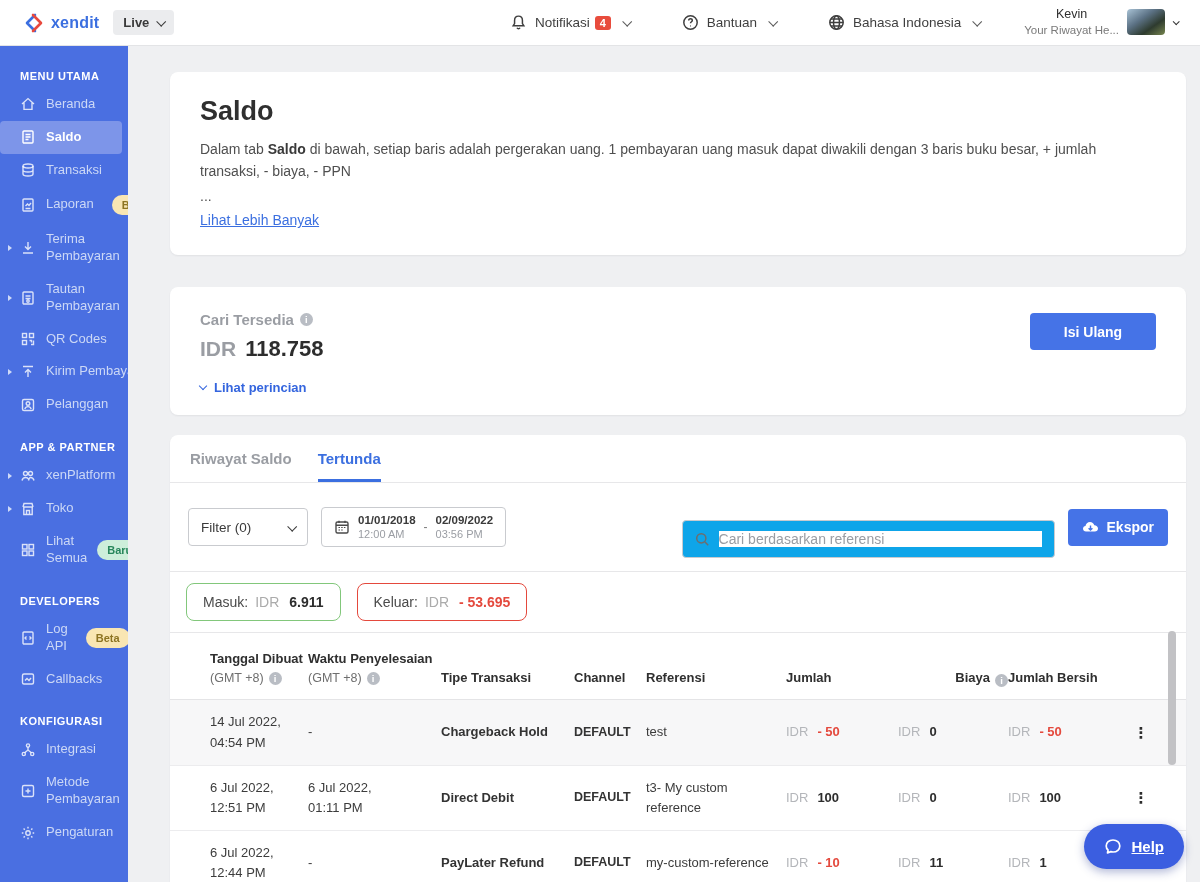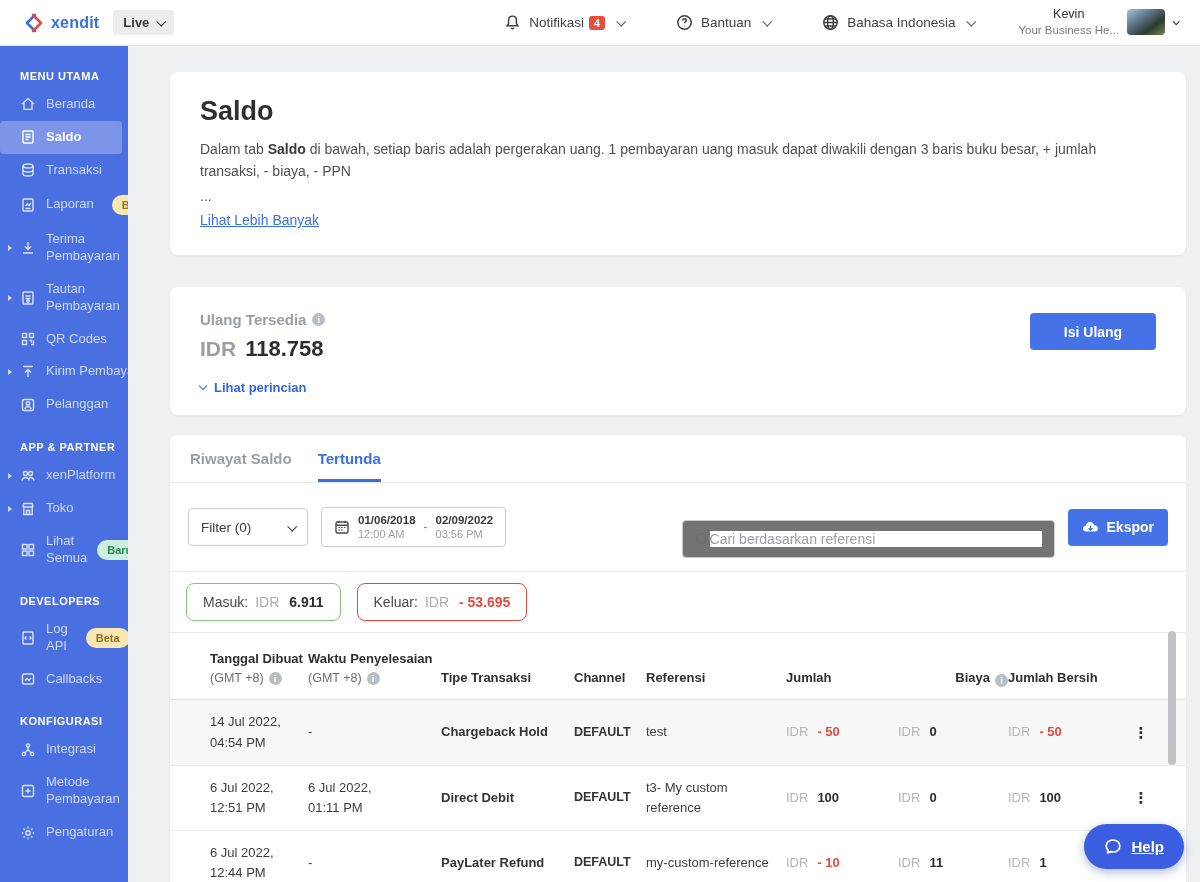--- a/index.html
+++ b/index.html
@@ -77,21 +77,21 @@
   .filter-select { width:120px; height:38px; border:1px solid #c9cbcf; border-radius:4px; display:flex; align-items:center;
                    justify-content:space-between; padding:0 12px; font-size:13.5px; color:#3a3a3a; cursor:pointer; background:#fff; }
   .date-range { height:40px; border:1px solid #c9cbcf; border-radius:4px; display:flex; align-items:center; gap:8px;
                 padding:0 12px; cursor:pointer; background:#fff; }
   .date-col { line-height:1.25; }
   .date-line1 { font-size:11.5px; color:#3a3a3a; font-weight:600; }
   .date-line2 { font-size:11px; color:#9a9da3; }
   .date-dash { color:#7a7a7a; font-size:12px; }
   .fspacer { flex:1; }
   .search-box { width:373px; height:38px; border:1px solid #c9cbcf; border-radius:4px; display:flex; align-items:center;
-                gap:0; padding:0 12px; background:#737373;margin-top:24px; }
+                gap:9px; padding:0 12px; background:#0ea5e9;margin-top:24px; }
   .search-box input { border:none; outline:none; flex:1; font-size:14px; color:#3a3a3a; font-family:inherit; }
   .search-box input::placeholder { color:#9a9da3; }
   .export-btn { background:#4573e7; color:#fff; border:none; border-radius:4px; height:37px; padding:0 14px;
                 font-size:14px; font-weight:700; display:flex; align-items:center; gap:8px; cursor:pointer; font-family:inherit; }
 
   .summary-row { display:flex; gap:16px; padding:11px 16px; border-bottom:1px solid #e7e7e9; }
   .sum-box { border:1.5px solid; border-radius:8px; padding:10px 16px; display:flex; align-items:baseline; gap:7px; font-size:14px; }
   .sum-in { border-color:#82c77b; }
   .sum-out { border-color:#e4493d; }
   .sum-label { color:#4a4a4a; }
@@ -164,21 +164,21 @@
         <path d="M1.7 8 H14.3 M2.6 4.6 H13.4 M2.6 11.4 H13.4"></path>
       </svg>
       <span>Bahasa Indonesia</span>
       <span class="chev"></span>
     </div>
   </div>
 
   <div class="user-block">
     <div class="user-text">
       <div class="user-name">Kevin</div>
-      <div class="user-biz">Your Business He...</div>
+      <div class="user-biz">Your Riwayat He...</div>
     </div>
     <div class="avatar"></div>
     <span class="chev chev-sm"></span>
   </div>
 </div>
 
 <div class="sidebar">
 
   <div class="side-header">MENU UTAMA</div>
 
@@ -343,21 +343,21 @@
 
   <div class="card head-card">
     <div class="page-title">Saldo</div>
     <div class="page-desc"><span>Dalam tab </span><b>Saldo</b><span> di bawah, setiap baris adalah pergerakan uang. 1 pembayaran uang masuk dapat diwakili dengan 3 baris buku besar, + jumlah transaksi, - biaya, - PPN</span></div>
     <div class="desc-ellipsis">...</div>
     <span class="more-link">Lihat Lebih Banyak</span>
   </div>
 
   <div class="card balance-card">
     <div class="bal-label-row">
-      <span>Ulang Tersedia</span>
+      <span>Cari Tersedia</span>
       <span class="info-dot">i</span>
     </div>
     <div class="bal-amount-row">
       <span class="bal-cur">IDR</span>
       <span class="bal-amount">118.758</span>
     </div>
     <button class="topup-btn">Isi Ulang</button>
     <div class="detail-link">
       <span class="chev"></span>
       <span>Lihat perincian</span>
@@ -376,21 +376,21 @@
         <span>Filter (0)</span>
         <span class="chev"></span>
       </div>
       <div class="date-range">
         <svg width="16" height="16" viewBox="0 0 16 16">
           <rect x="2" y="3" width="12" height="11" rx="1.5" fill="none" stroke="#4a4a4a" stroke-width="1.4"></rect>
           <path d="M2 6.2 H14 M5 1.8 V4 M11 1.8 V4" stroke="#4a4a4a" stroke-width="1.4" fill="none"></path>
           <path d="M4.5 8.5 H6 M7.2 8.5 H8.7 M9.9 8.5 H11.4 M4.5 11 H6 M7.2 11 H8.7" stroke="#4a4a4a" stroke-width="1.2"></path>
         </svg>
         <div class="date-col">
-          <div class="date-line1">01/06/2018</div>
+          <div class="date-line1">01/01/2018</div>
           <div class="date-line2">12:00 AM</div>
         </div>
         <span class="date-dash">-</span>
         <div class="date-col">
           <div class="date-line1">02/09/2022</div>
           <div class="date-line2">03:56 PM</div>
         </div>
       </div>
       <div class="fspacer"></div>
       <div class="search-box">

